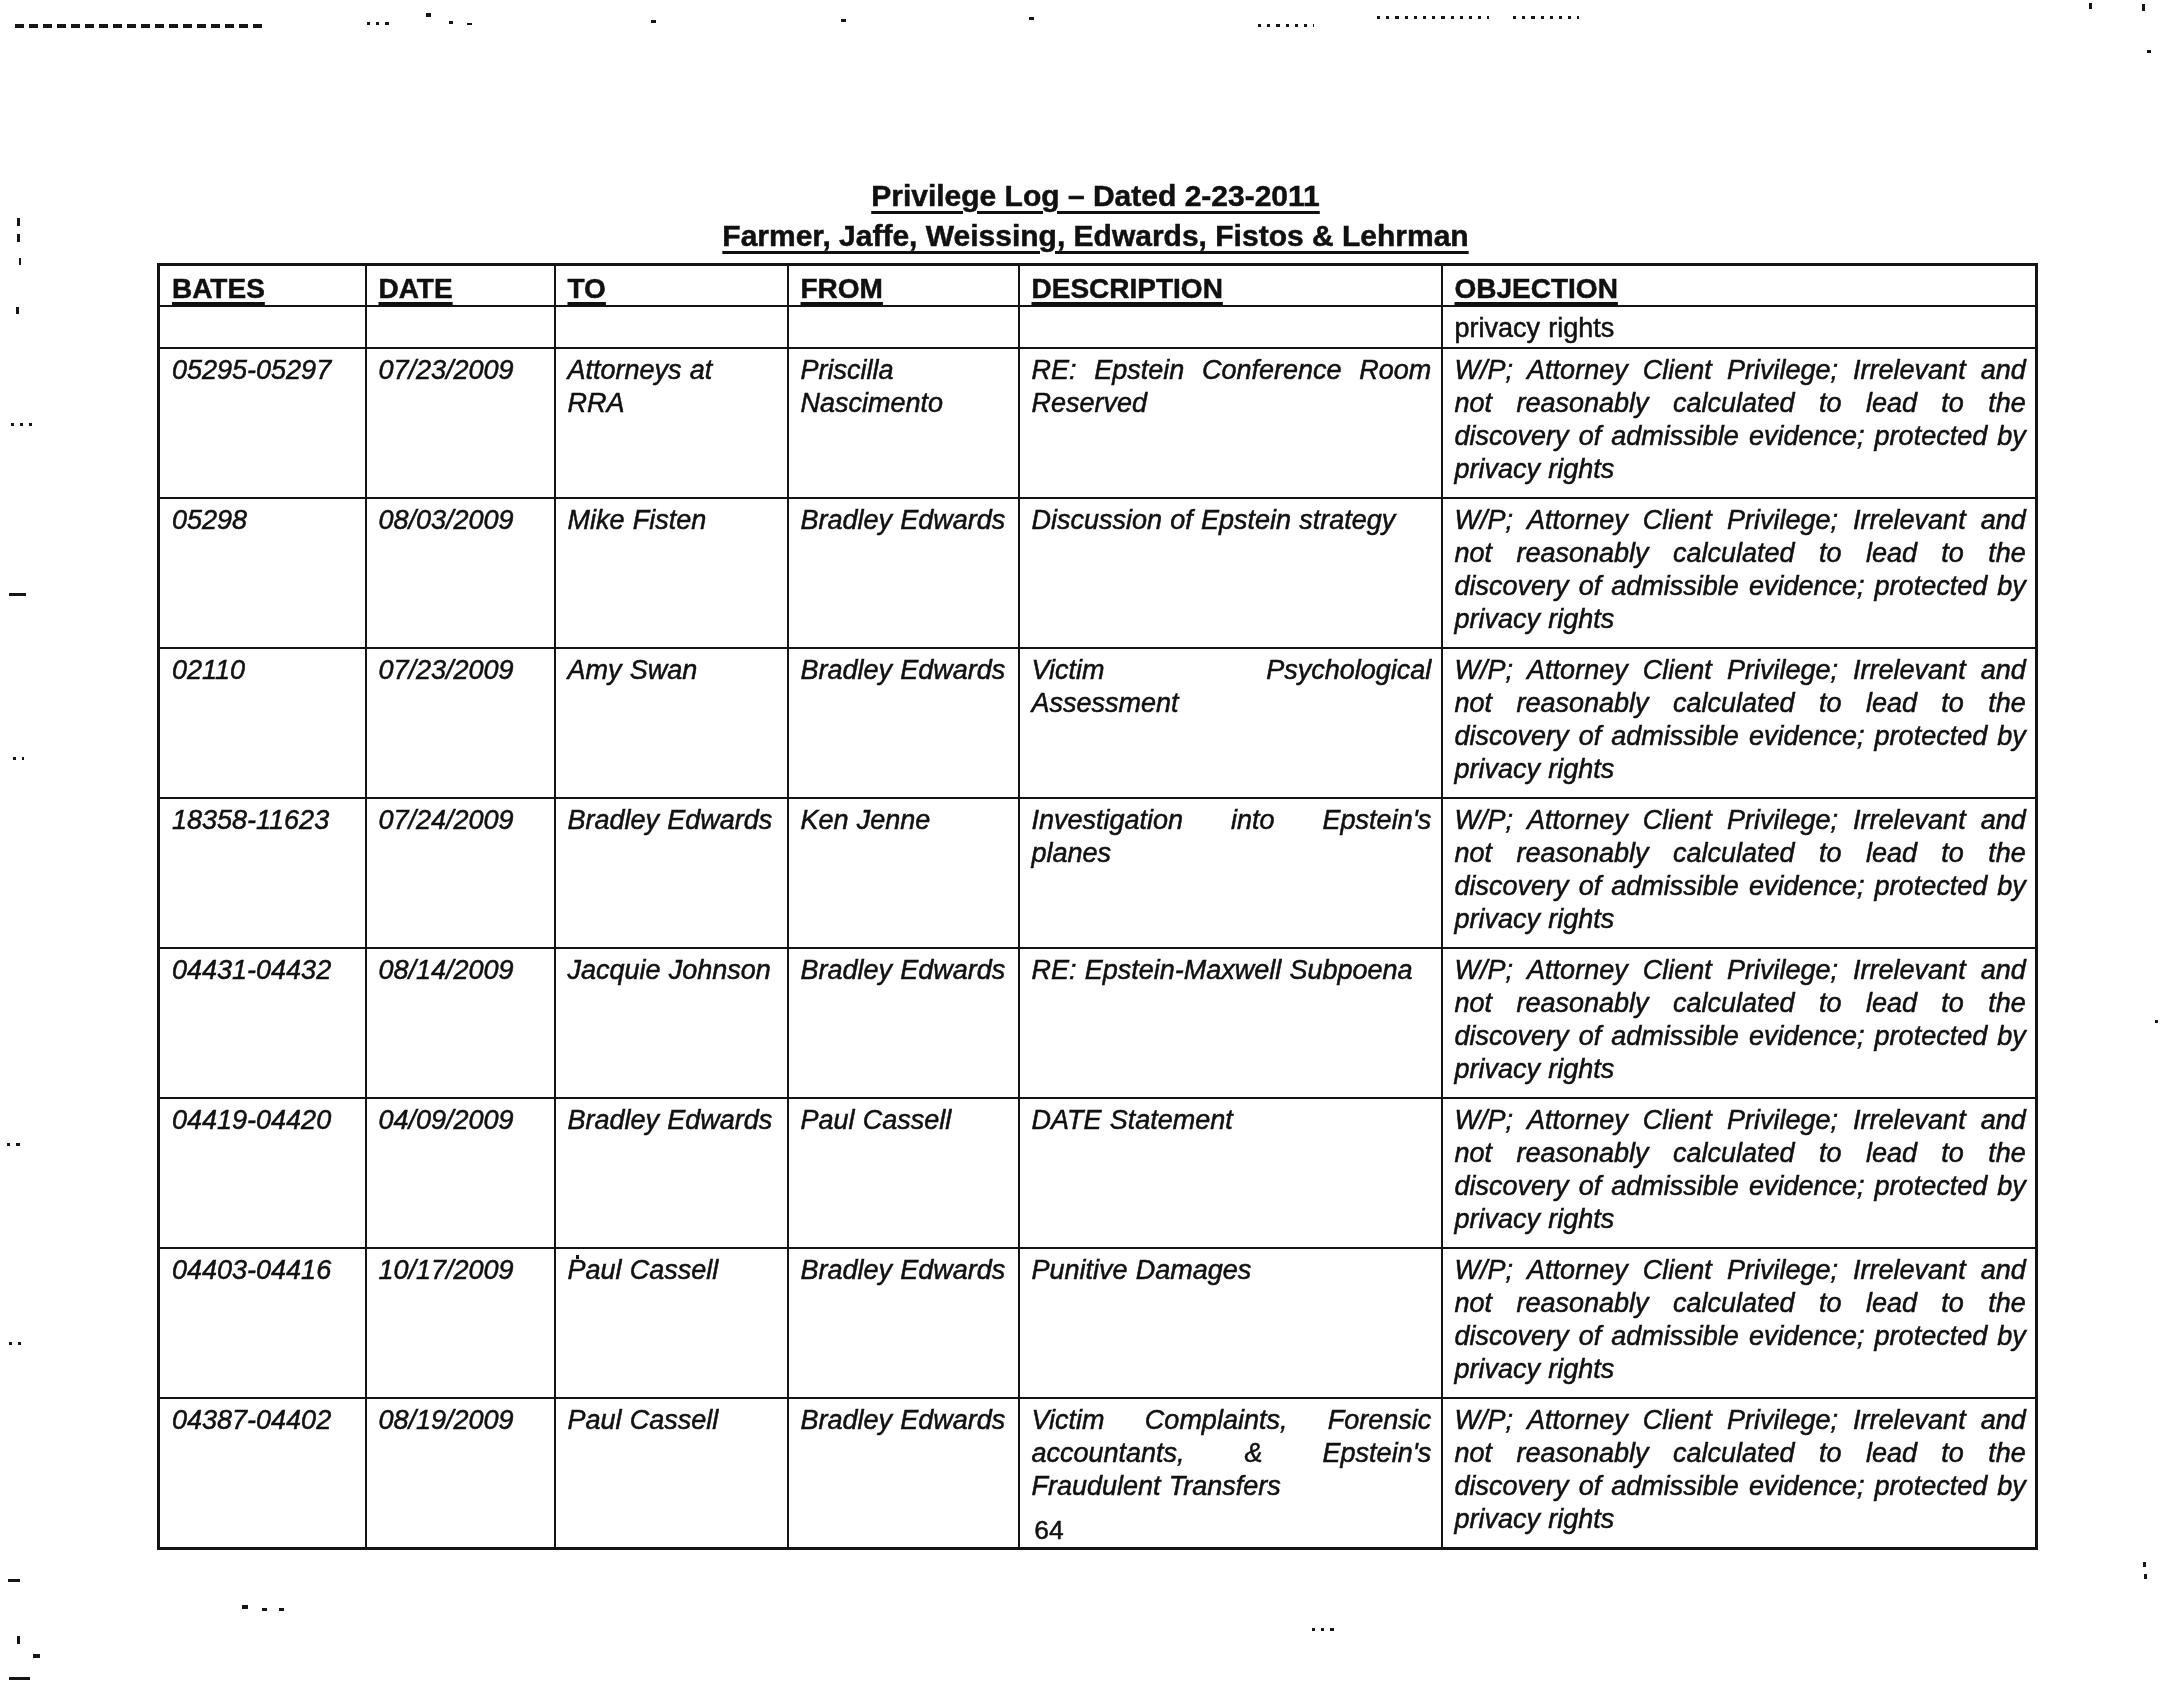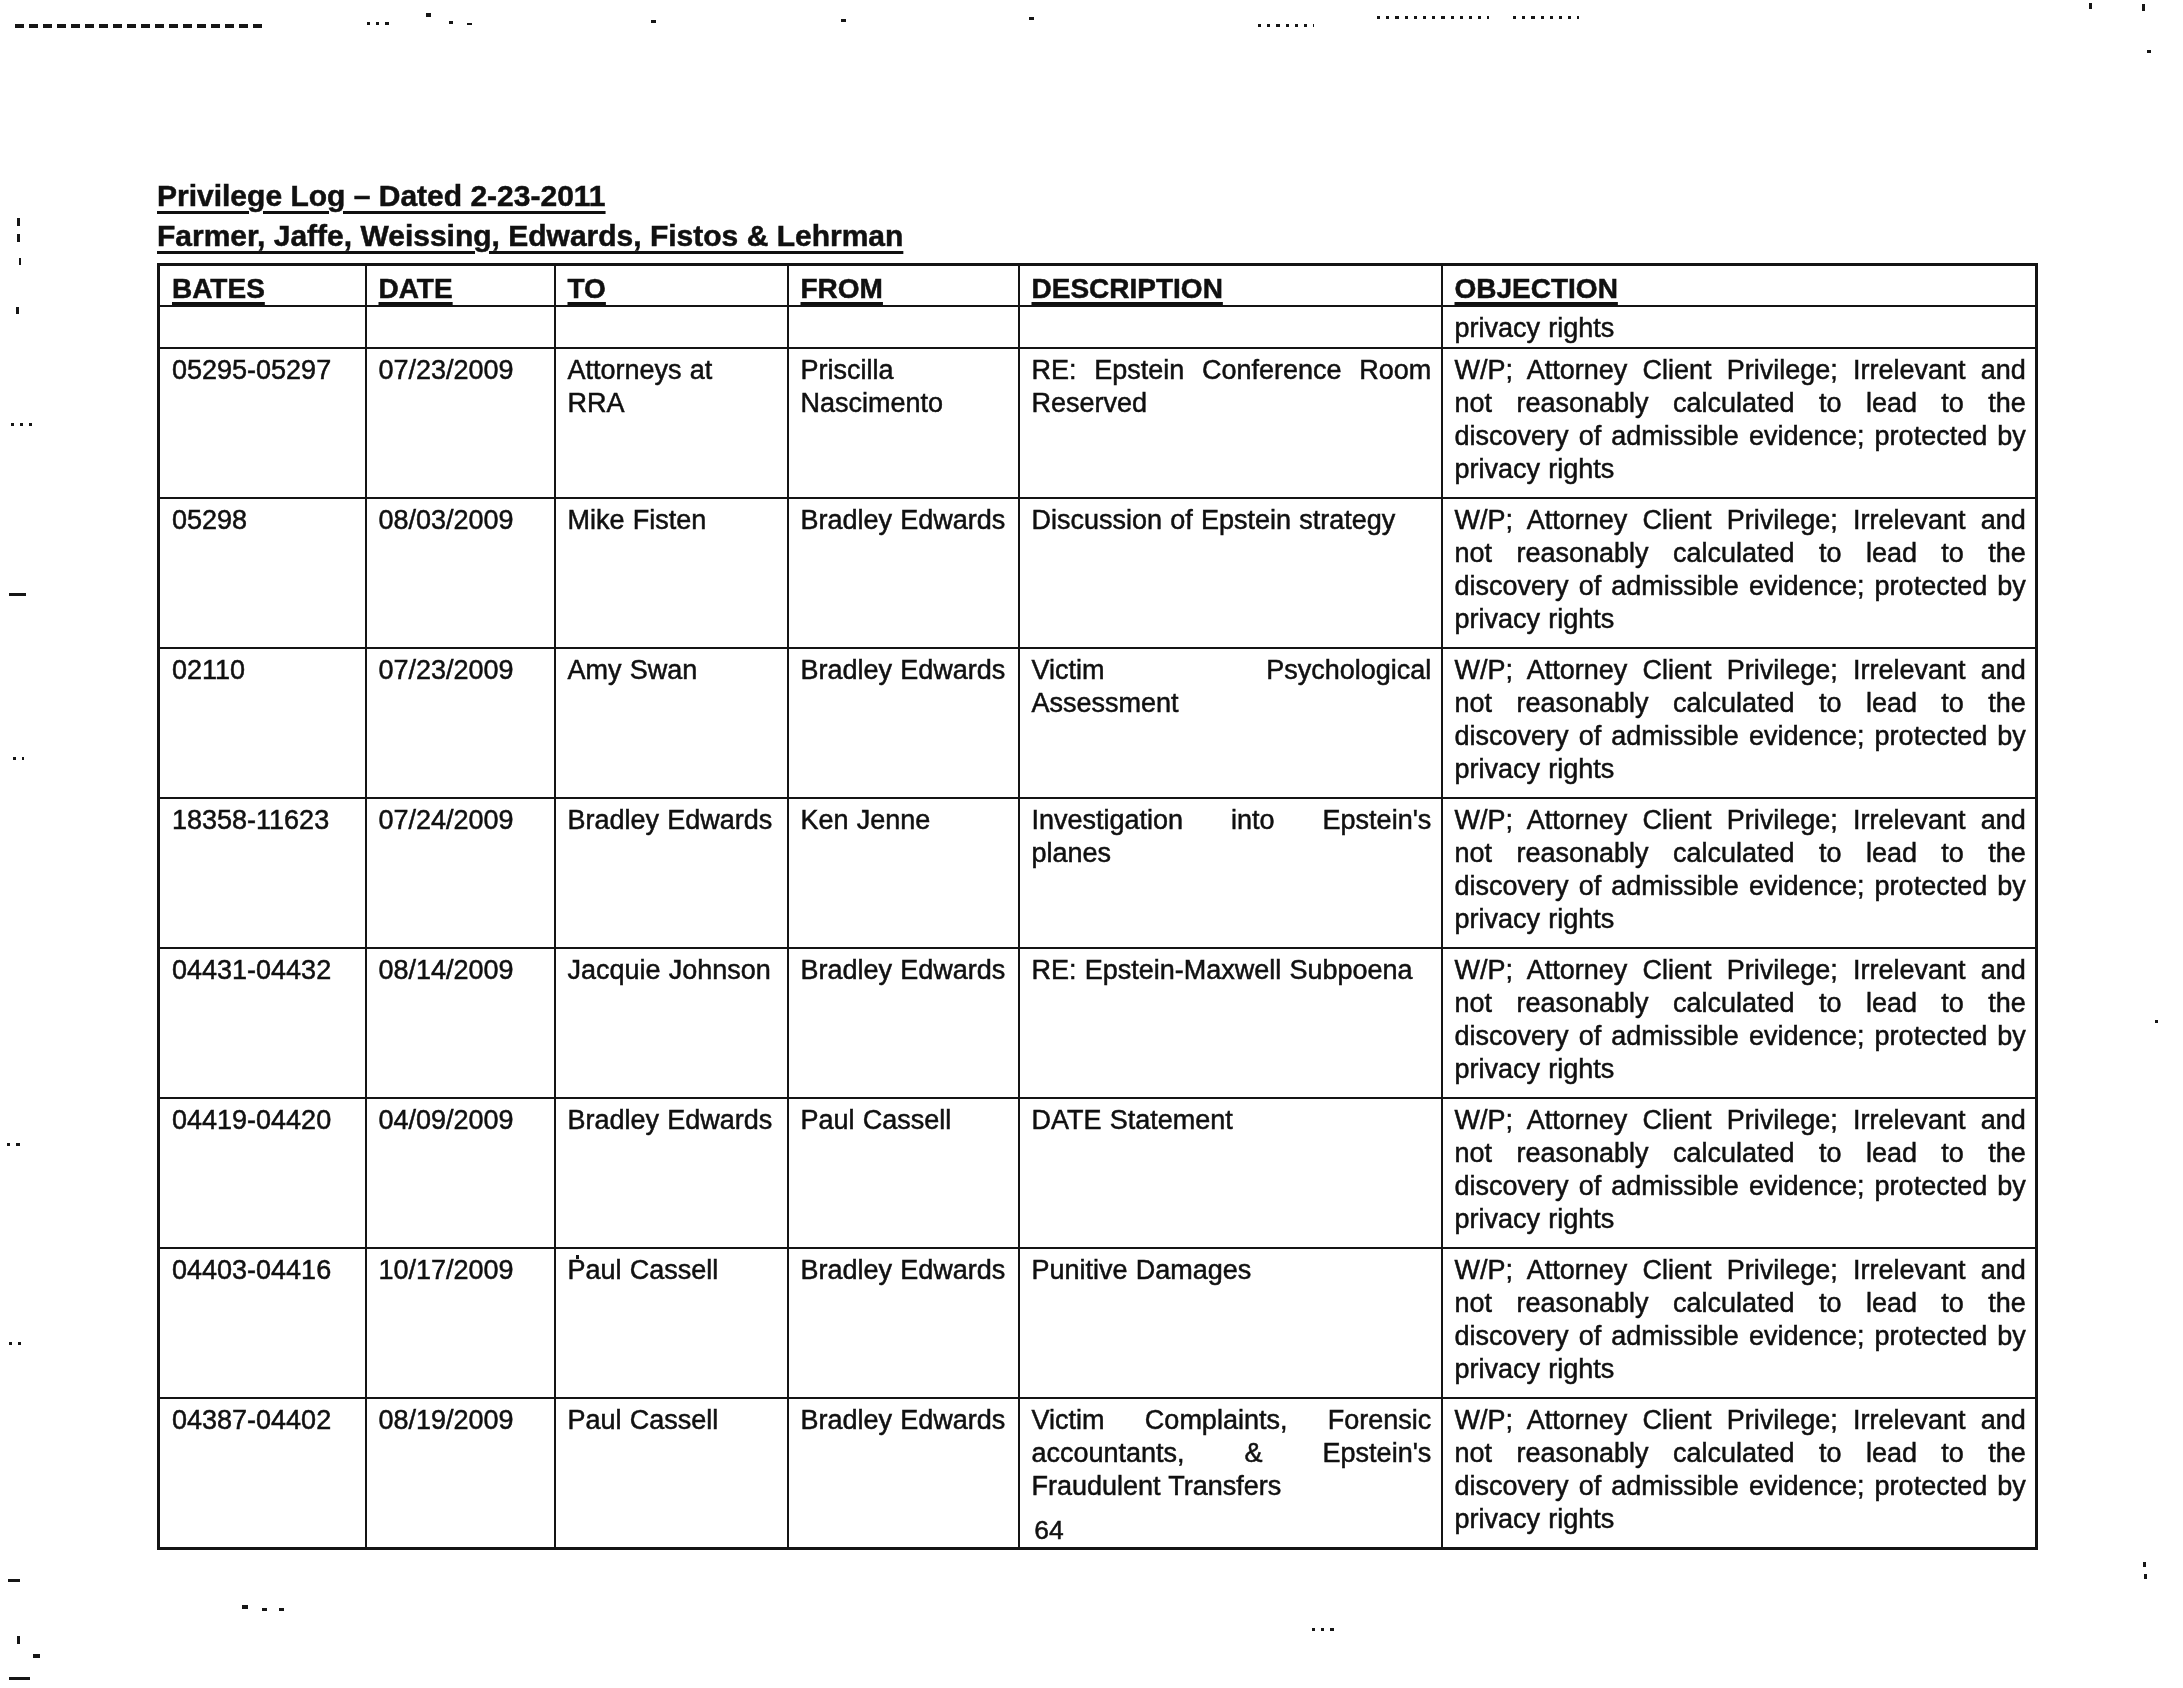--- a/index.html
+++ b/index.html
@@ -19,20 +19,21 @@
     position: absolute;
     inset: 0;
     background: #ffffff;
   }
   
   .titles {
     position: absolute;
     left: 157px;
     top: 176px;
     width: 1877px;
+    text-align: center;
     font-weight: 700;
     font-size: 30px;
     line-height: 40px;
     -webkit-text-stroke: 0.5px #101010;
   }
   .titles .t-line span {
     text-decoration: underline;
     text-decoration-thickness: 3.3px;
     text-underline-offset: 4.6px;
   }
@@ -64,21 +65,21 @@
     padding-top: 6px;
     text-align: left;
   }
   table.log th span {
     text-decoration: underline;
     text-decoration-thickness: 2.6px;
     text-underline-offset: 4px;
   }
   tr.head-row   { height: 40px; }
   tr.carry-row  { height: 42px; margin-left: 26px; }
-  tr.data-row   { height: 150px; }
+  tr.data-row   { height: 150px; font-style: italic; }
   td.just { text-align: justify; }
   td.c-desc { padding-right: 9.2px; }
   td.c-obj  { padding-right: 9.2px; }
   
   .page-number {
     position: absolute;
     left: 157px;
     top: 1515px;
     width: 1784px;
     text-align: center;

